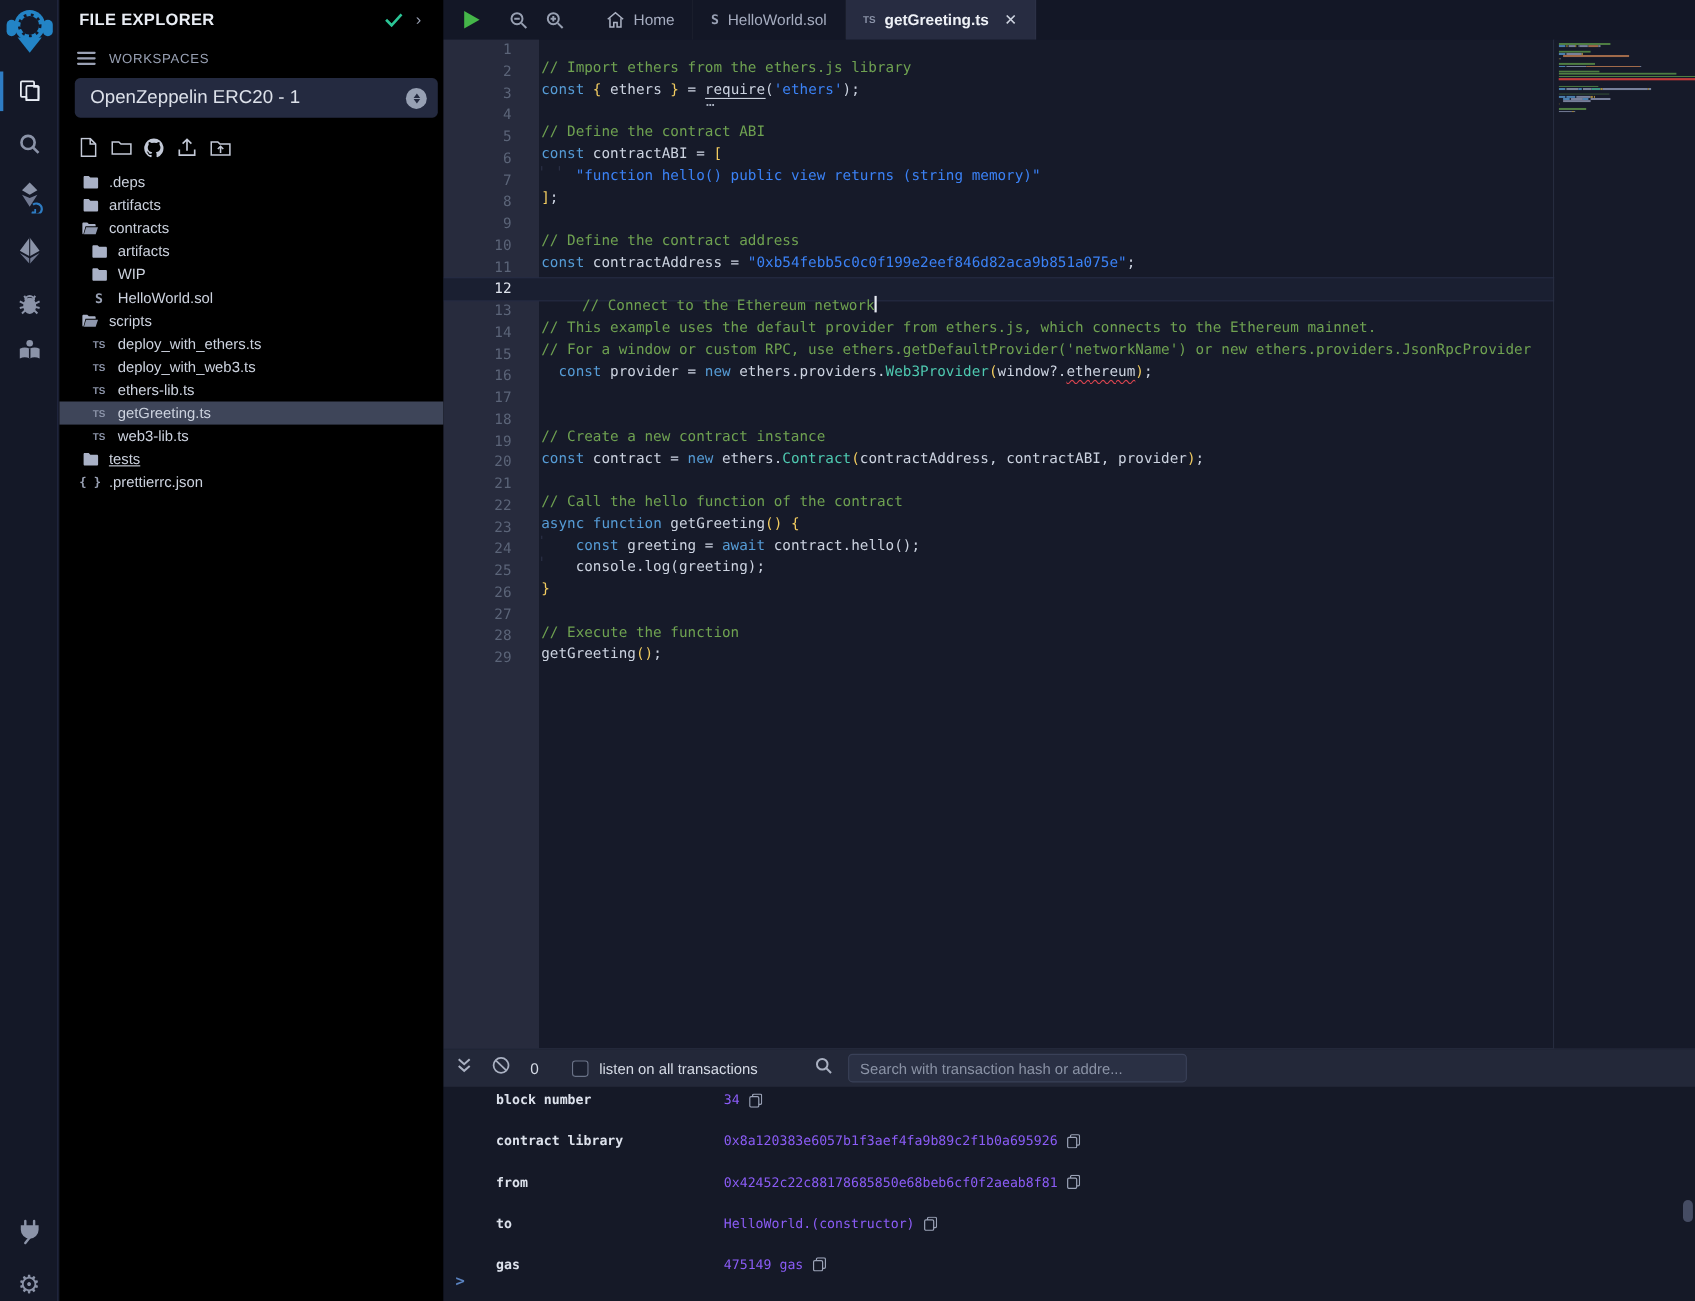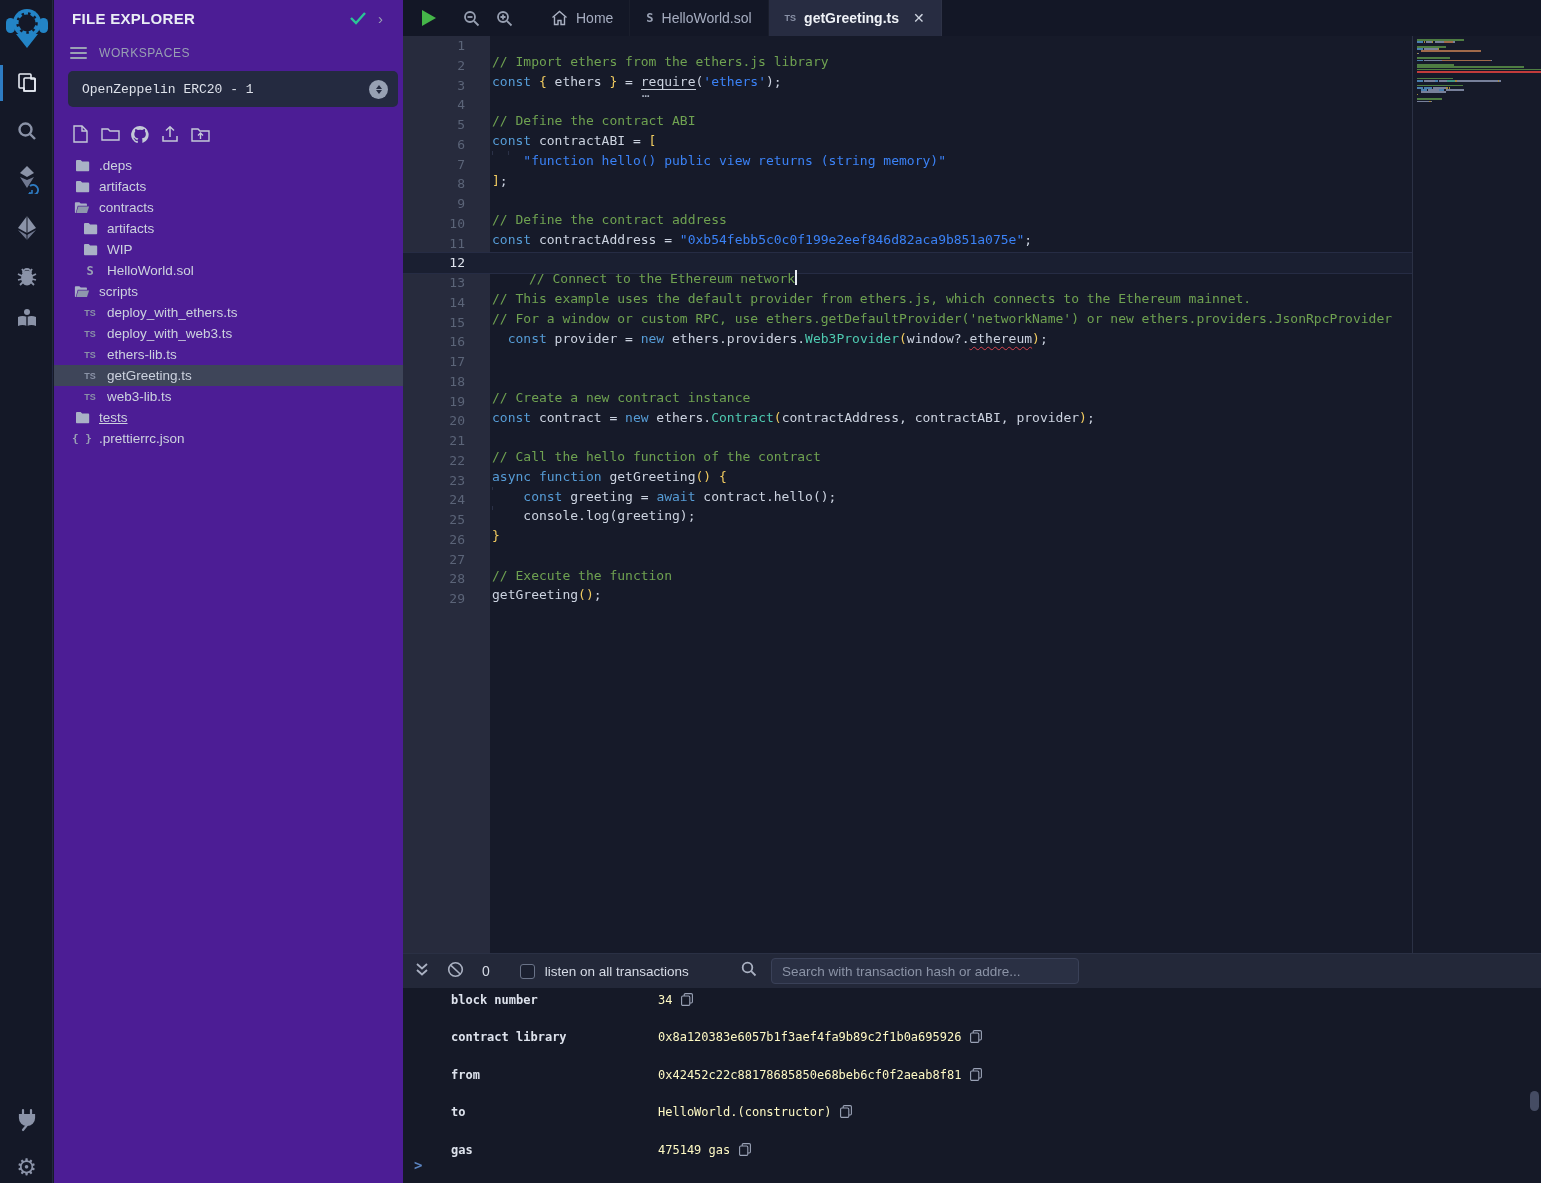--- a/index.html
+++ b/index.html
@@ -8,30 +8,30 @@
 
   
   #rail { position:absolute; left:0; top:0; width:53px; height:1183px; background:#141827; border-right:1px solid #232942; z-index:30; }
   .rail-item { position:absolute; left:0; width:53px; height:42px; display:flex; align-items:center; justify-content:center; color:#8b93a8; }
   .rail-item svg { display:block; }
   .rail-item.active { color:#e8ecf4; }
   .active-bar { position:absolute; left:0; top:3px; width:3px; height:36px; background:#2e7cc3; }
   .gear-glyph { font-size:23px; color:#8b93a8; line-height:1; }
 
   
-  #explorer { position:absolute; left:54px; top:0; width:349px; height:1183px; background:#4c1d95; z-index:20; }
+  #explorer { position:absolute; left:54px; top:0; width:349px; height:1183px; background:#000000; z-index:20; }
   #fe-title { position:absolute; left:18px; top:10px; font-size:15px; font-weight:700; letter-spacing:0.3px; color:#e9edf4; }
   #fe-check { position:absolute; left:295px; top:11px; }
   #fe-chevron { position:absolute; left:324px; top:10px; color:#9aa1b4; font-size:15px; }
   #ws-row { position:absolute; left:16px; top:46px; display:flex; align-items:center; gap:12px; }
   .hamburger { width:17px; height:12px; display:flex; flex-direction:column; justify-content:space-between; cursor:pointer; }
   .hamburger span { display:block; height:2px; background:#9aa1b4; border-radius:1px; }
   #ws-label { font-size:12px; color:#98a0b3; letter-spacing:0.6px; }
   #ws-select { position:absolute; left:14px; top:71px; width:330px; height:36px; background:#242a40; border-radius:5px; display:flex; align-items:center; padding:0 10px 0 14px; }
-  #ws-name { flex:1; font-size:13px; color:#dde1ea;font-family:Liberation Mono, monospace; }
+  #ws-name { flex:1; font-size:17px; color:#dde1ea; }
   .updown-badge { width:19px; height:19px; border-radius:50%; background:#97a0b3; display:flex; flex-direction:column; align-items:center; justify-content:center; gap:1px; }
   .updown-badge i { display:block; width:0; height:0; border-left:3.5px solid transparent; border-right:3.5px solid transparent; }
   .updown-badge .up { border-bottom:4px solid #242a40; }
   .updown-badge .dn { border-top:4px solid #242a40; }
   #fe-toolbar { position:absolute; left:16px; top:124px; display:flex; align-items:center; gap:10px; color:#c3c9d7; }
   #fe-toolbar > span { display:flex; align-items:center; justify-content:center; width:20px; height:20px; }
   #tree { position:absolute; left:0; top:155px; width:349px; }
   .tree-row { height:21px; display:flex; align-items:center; font-size:13.5px; color:#ccd2de; cursor:pointer; }
   .tree-row.selected { background:#3e4559; }
   .tree-icon { width:16px; height:16px; margin-right:9px; display:flex; align-items:center; justify-content:center; flex:none; }
@@ -80,21 +80,21 @@
   #th-ban { margin-left:18px; color:#aab1c2; }
   #th-count { margin-left:18px; font-size:14px; color:#d6dbe6; }
   #th-checkbox { margin-left:30px; width:15px; height:15px; border:1px solid #6a7388; border-radius:3px; background:#1b2030; cursor:pointer; }
   #th-listen { margin-left:10px; font-size:13.5px; color:#d6dbe6; }
   #th-search-icon { margin-left:52px; color:#aab1c2; }
   #th-input { margin-left:14px; width:308px; height:26px; background:#2a3044; border:1px solid #3a4158; border-radius:4px; color:#d6dbe6; font-size:13.5px; padding:0 10px; outline:none; }
   #th-input::placeholder { color:#8b93a6; }
   #term-body { position:absolute; left:0; top:34px; width:1138px; height:196px; font-family:"DejaVu Sans Mono", monospace; }
   .term-row { position:absolute; left:0; width:1138px; height:20px; display:flex; align-items:center; }
   .term-label { position:absolute; left:48px; font-size:12px; font-weight:700; color:#dde2ec; }
-  .term-value { position:absolute; left:255px; font-size:12px; color:#fef9c3; display:flex; align-items:flex-start; gap:9px; }
+  .term-value { position:absolute; left:255px; font-size:12px; color:#8b5cf6; display:flex; align-items:center; gap:9px; }
   .copy-icon { display:inline-flex; cursor:pointer; }
   #term-prompt { position:absolute; left:11px; top:203px; font-size:14px; font-weight:700; color:#5a83c0; font-family:"DejaVu Sans Mono", monospace; }
   #scroll-b { position:absolute; left:1127px; top:137px; width:9px; height:20px; border-radius:5px; background:#454c63; }
 </style>
 </head>
 <body>
 
 <div id="rail" class="tex">
   <div class="rail-item" style="top:4px;height:48px;">
     <svg width="46" height="50" viewBox="0 0 46 50">

